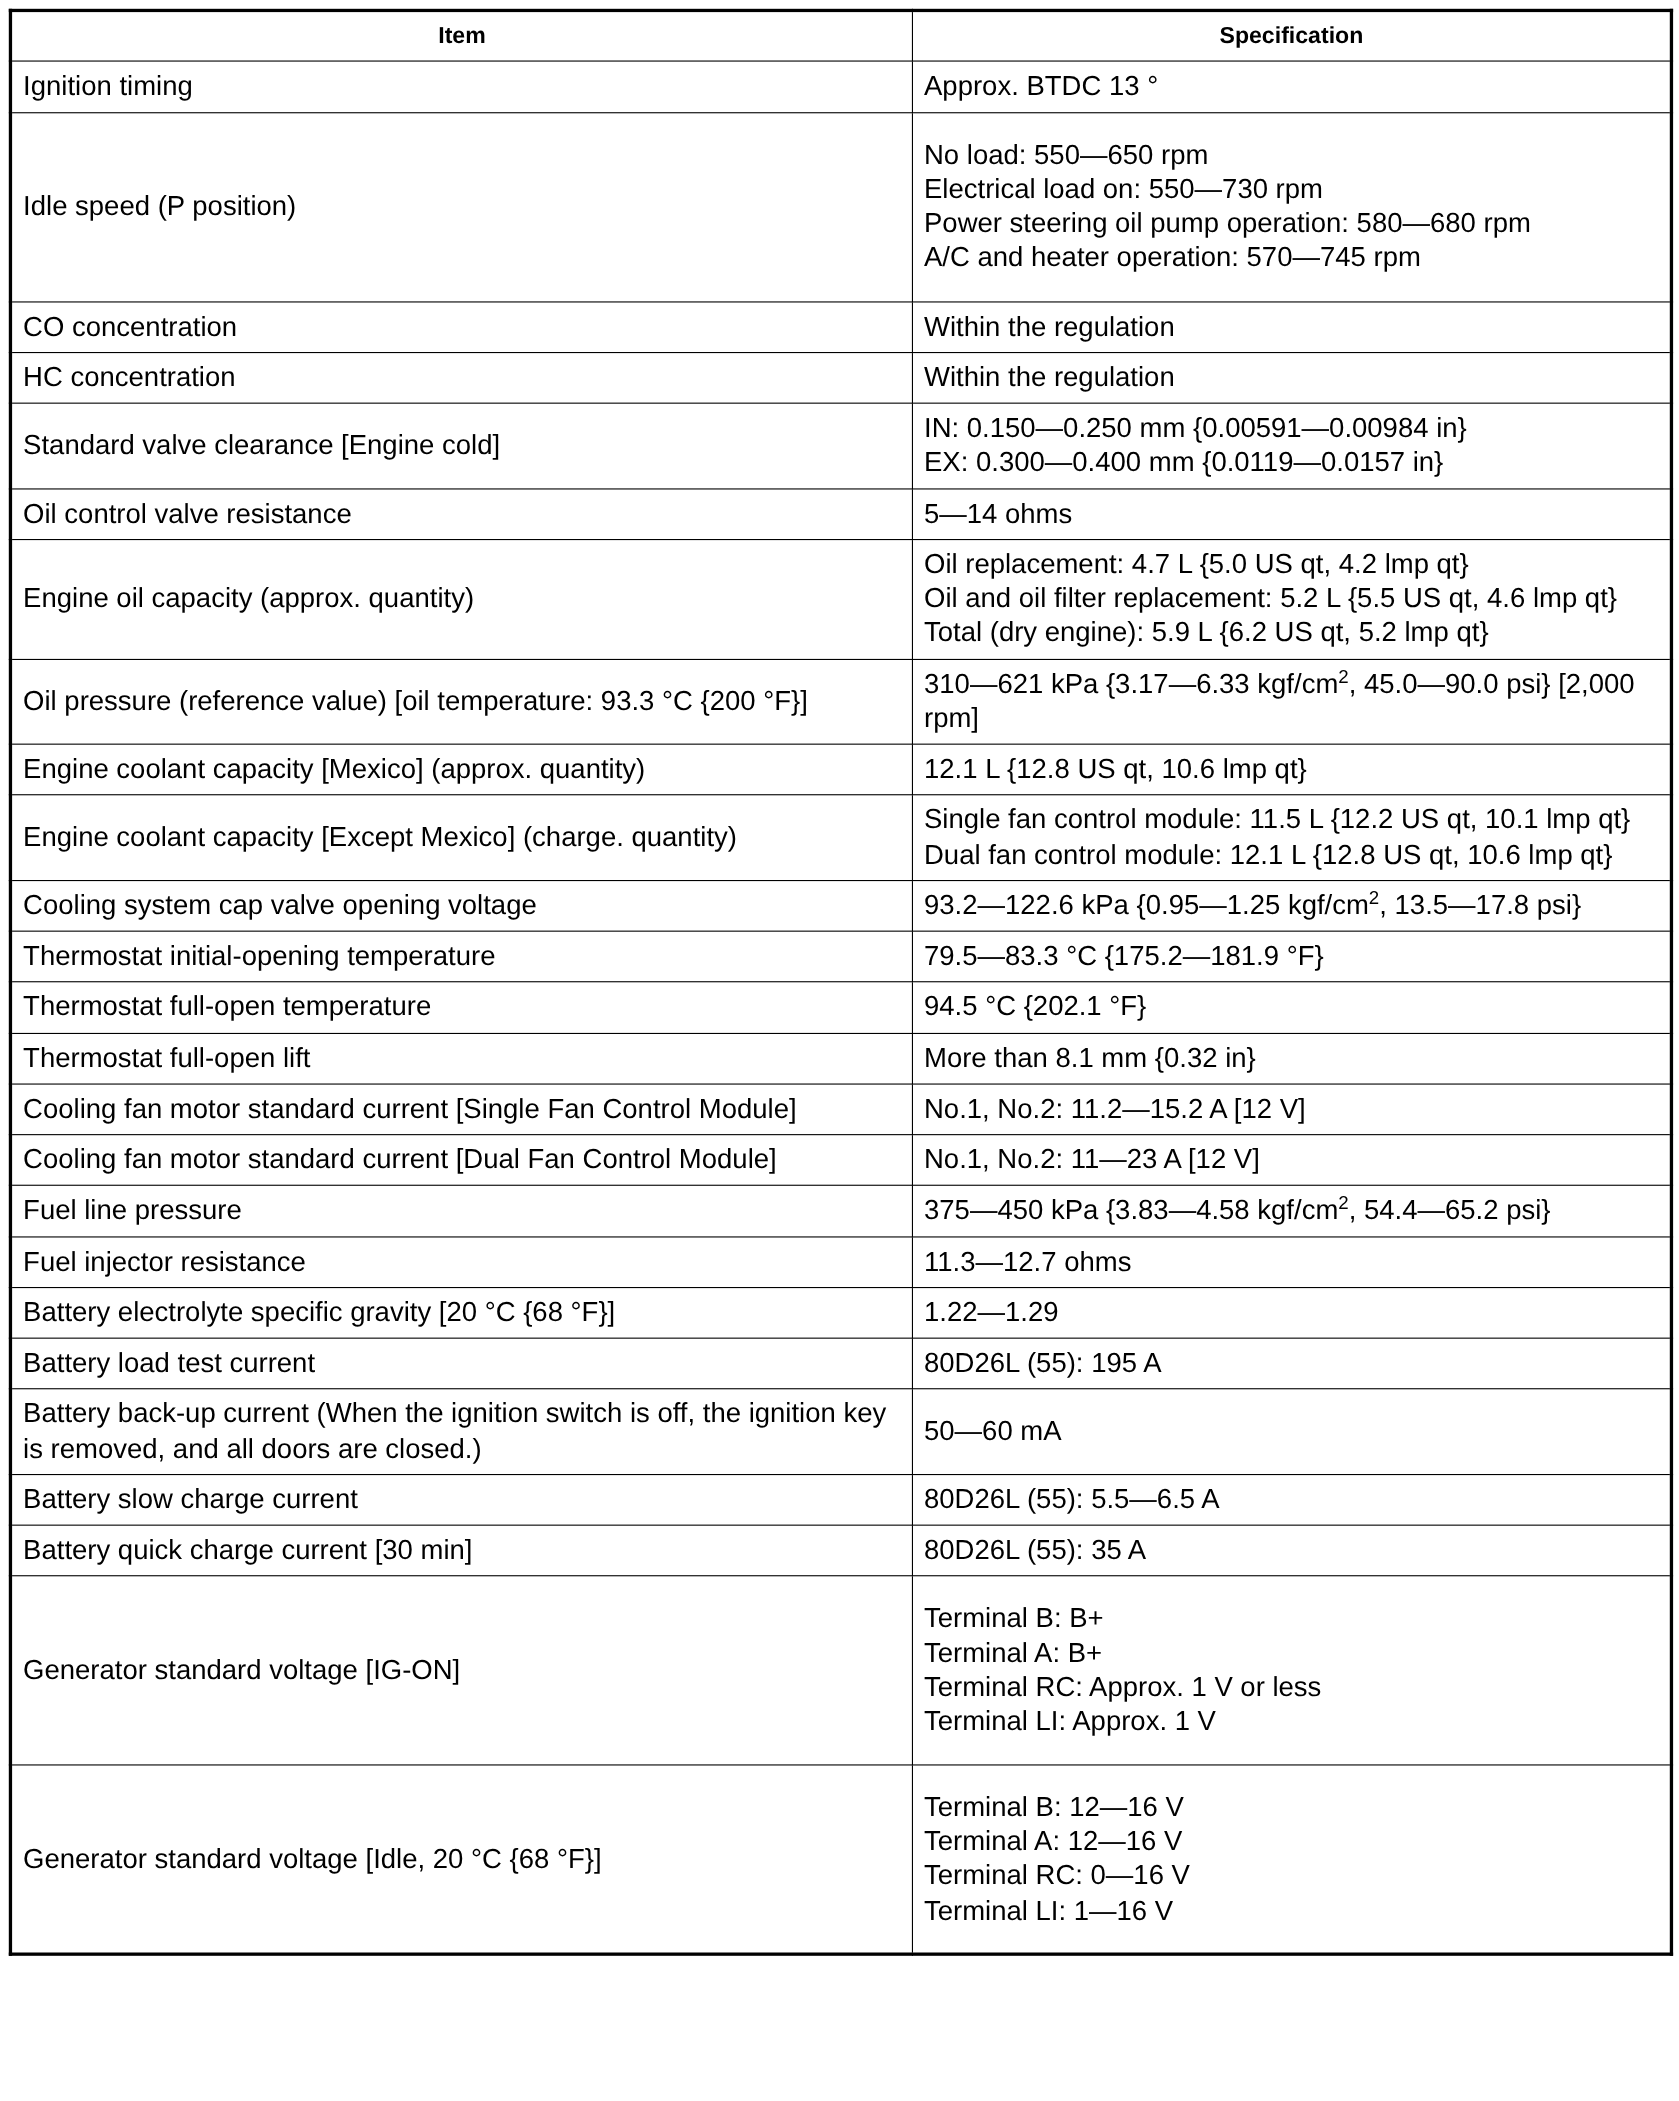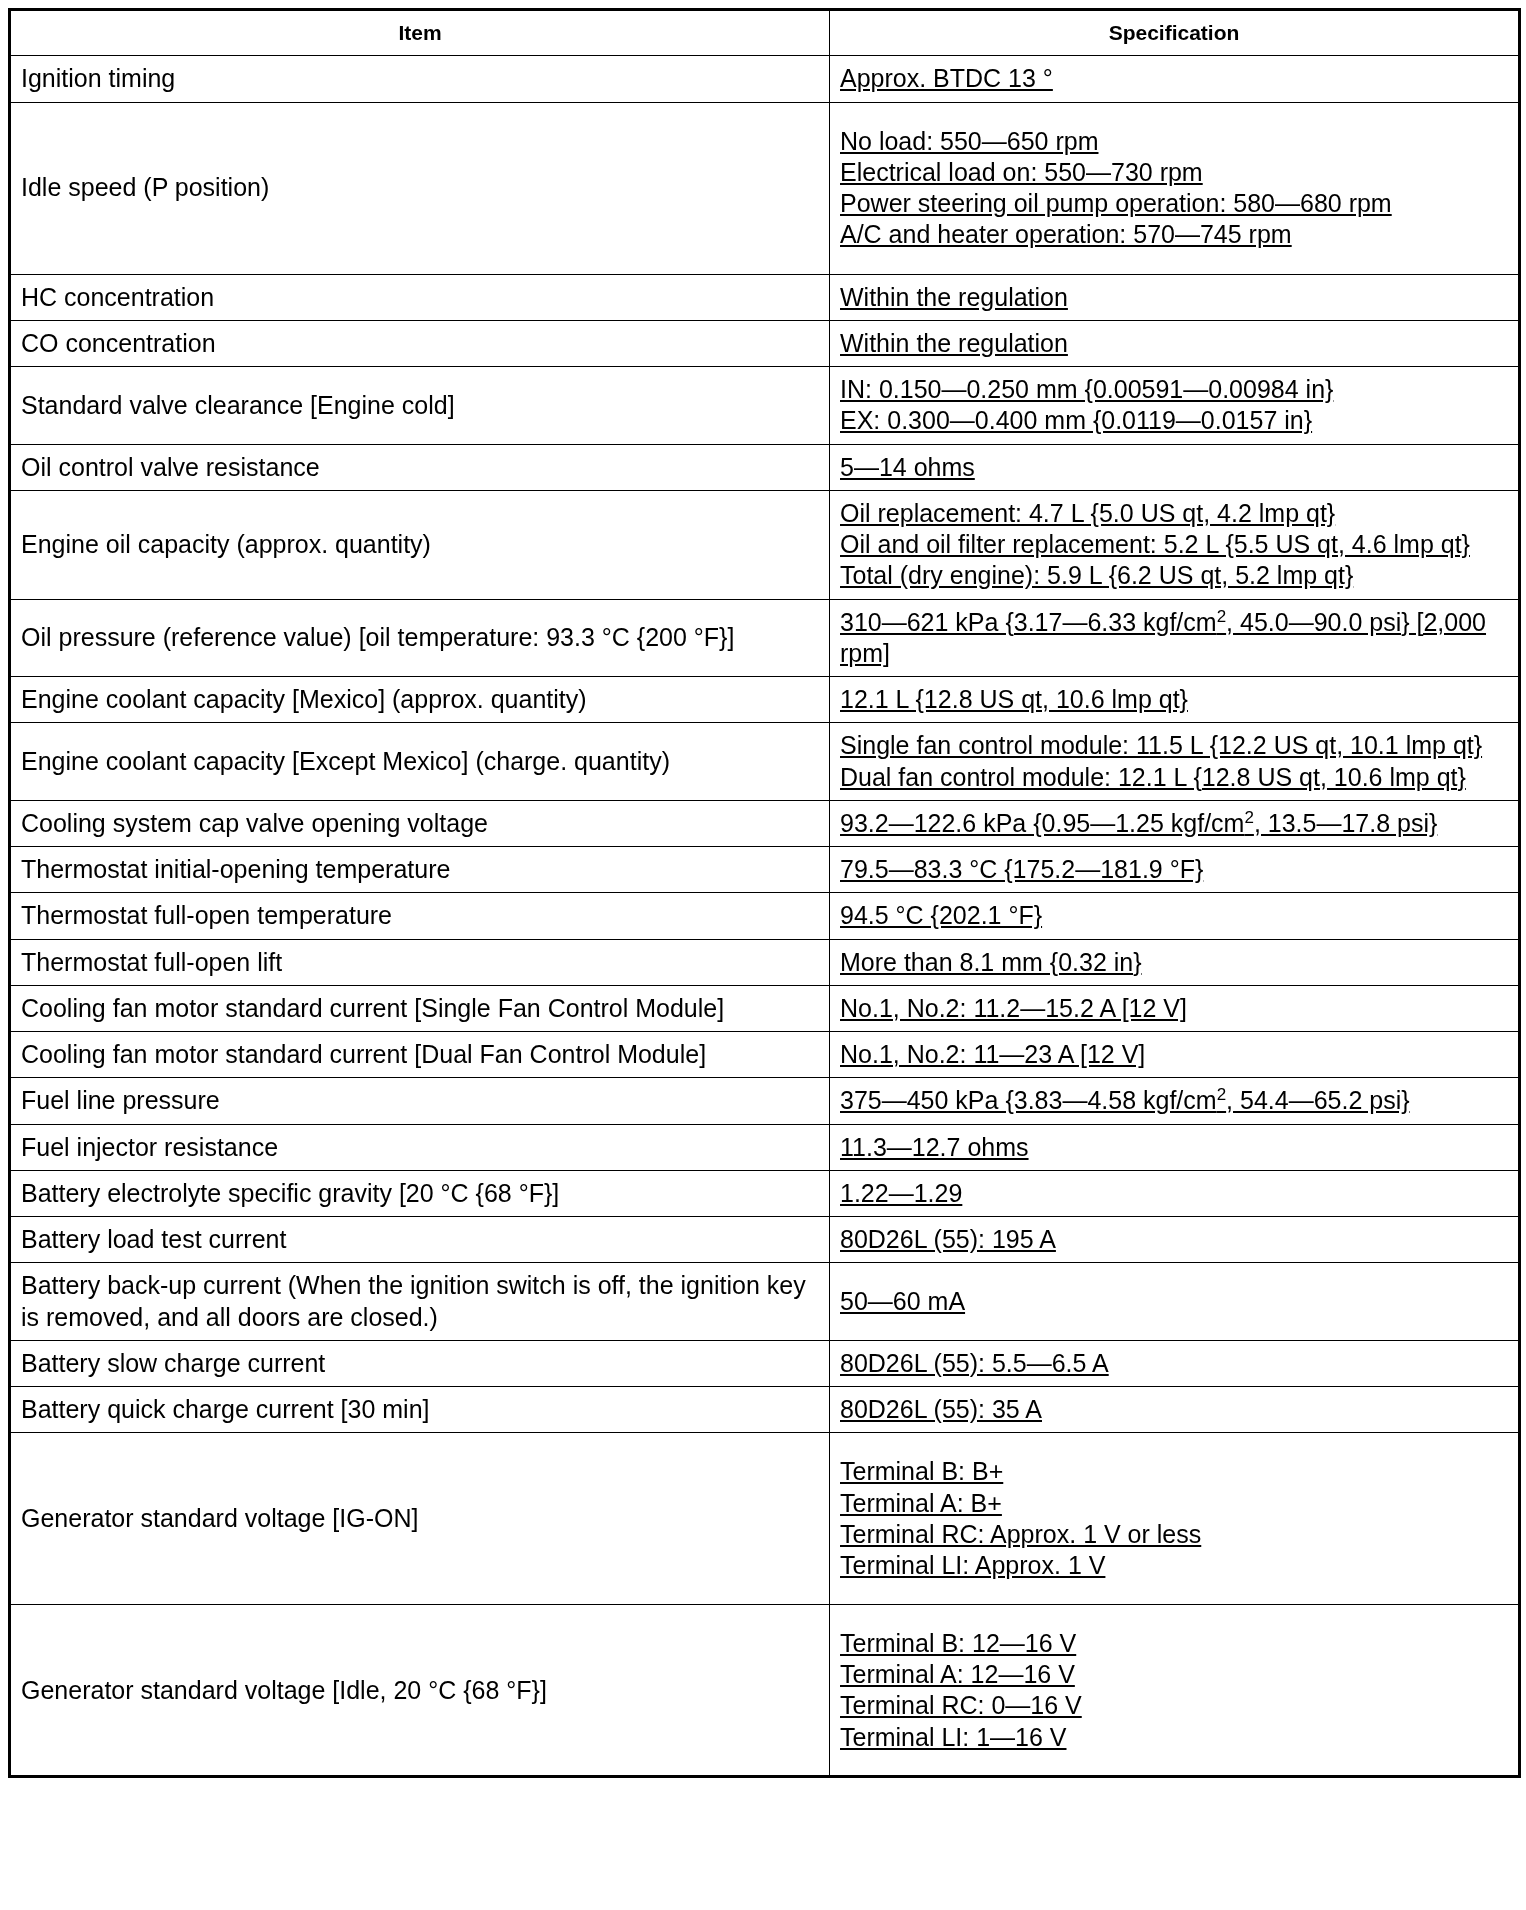--- a/index.html
+++ b/index.html
@@ -39,21 +39,21 @@
     font-weight: bold;
     font-size: 21px;
     padding: 9px 10px;
   }
   table.spec tbody td.item {
     text-align: left;
   }
   table.spec tbody td.spec {
     text-align: left;
   }
-  .lines { display: block; text-decoration: underline; }
+  .lines { display: block; }
   .lines .ln {
     display: block;
   }
   .lines .ln + .ln {
   }
   .single .ln + .ln {
   }
   sup {
     font-size: 0.68em;
     vertical-align: super;
@@ -90,29 +90,29 @@
           <td class="spec">
             <span class="lines">
               <span class="ln">No load: 550—650 rpm</span>
               <span class="ln">Electrical load on: 550—730 rpm</span>
               <span class="ln">Power steering oil pump operation: 580—680 rpm</span>
               <span class="ln">A/C and heater operation: 570—745 rpm</span>
             </span>
           </td>
         </tr>
         <tr>
+          <td class="item">CO concentration</td>
+          <td class="spec">
+            <span class="lines single">
+              <span class="ln">Within the regulation</span>
+            </span>
+          </td>
+        </tr>
+        <tr>
           <td class="item">HC concentration</td>
-          <td class="spec">
-            <span class="lines single">
-              <span class="ln">Within the regulation</span>
-            </span>
-          </td>
-        </tr>
-        <tr>
-          <td class="item">CO concentration</td>
           <td class="spec">
             <span class="lines single">
               <span class="ln">Within the regulation</span>
             </span>
           </td>
         </tr>
         <tr>
           <td class="item">Standard valve clearance [Engine cold]</td>
           <td class="spec">
             <span class="lines single">

